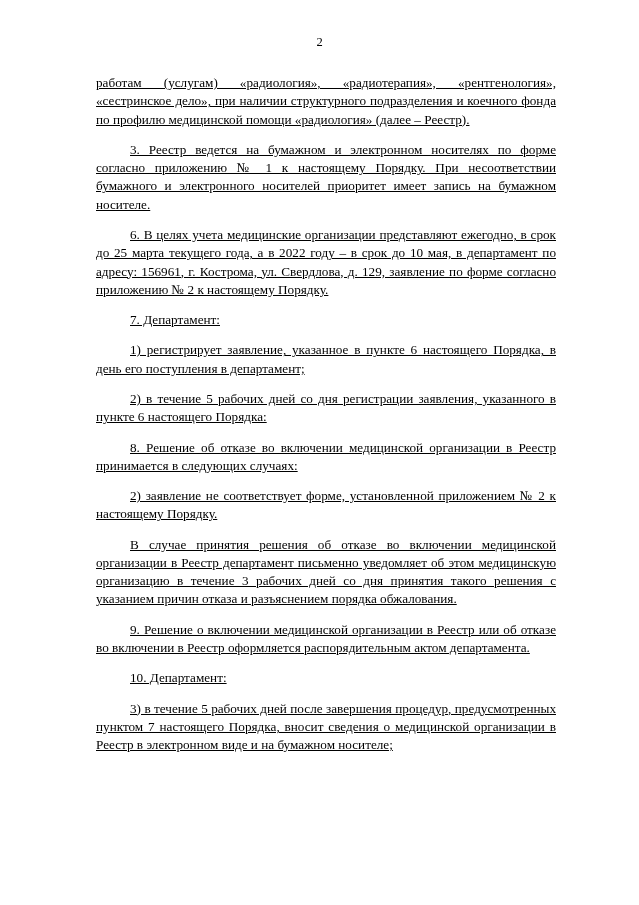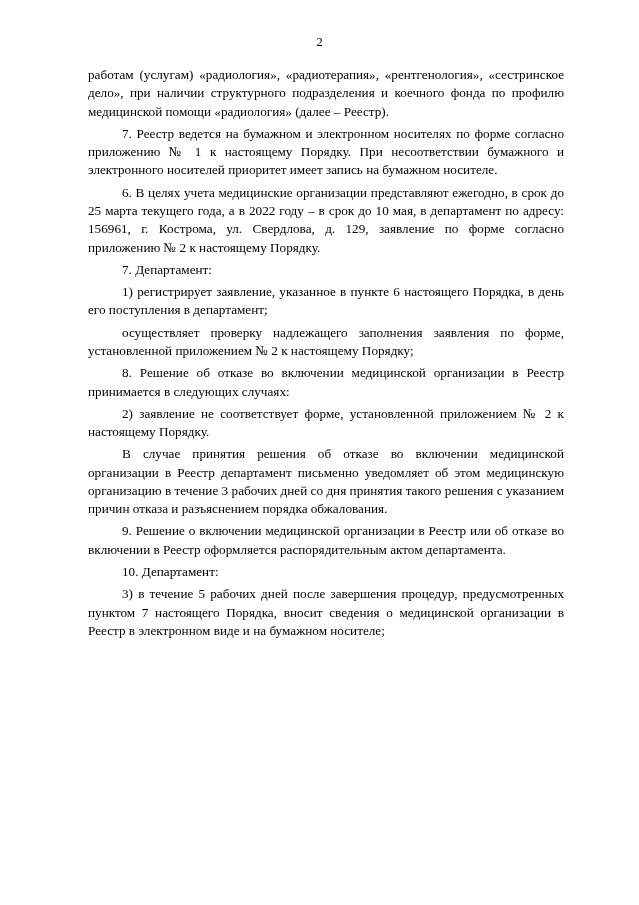--- a/index.html
+++ b/index.html
@@ -32,49 +32,50 @@
     position: absolute;
     top: 62px;
     left: 84px;
     width: 484px;
     font-size: 13.2px;
     line-height: 1.385;
     text-align: justify;
     text-justify: inter-word;
   }
   .body-text p {
-    margin: 4px;
+    margin: 12px;
     padding: 0;
     text-align: justify;
     text-align-last: left;
+    text-decoration: underline;
   }
   .p-indent {
     text-indent: 34px;
   }
   .p-hang {
     text-indent: 0;
   }
   .lastline-justify {
     text-align-last: justify;
   }
 </style>
 </head>
 <body>
 
 <div class="page">
 
   <div class="page-number">2</div>
 
   <div class="body-text">
     <p class="p-hang lastline-justify">работам (услугам) «радиология», «радиотерапия», «рентгенология», «сестринское дело», при наличии структурного подразделения и коечного фонда по профилю медицинской помощи «радиология» (далее – Реестр).</p>
-    <p class="p-indent lastline-justify">7. Реестр ведется на бумажном и электронном носителях по форме согласно приложению № 1 к настоящему Порядку. При несоответствии бумажного и электронного носителей приоритет имеет запись на бумажном носителе.</p>
+    <p class="p-indent lastline-justify">3. Реестр ведется на бумажном и электронном носителях по форме согласно приложению № 1 к настоящему Порядку. При несоответствии бумажного и электронного носителей приоритет имеет запись на бумажном носителе.</p>
     <p class="p-indent lastline-justify">6. В целях учета медицинские организации представляют ежегодно, в срок до 25 марта текущего года, а в 2022 году – в срок до 10 мая, в департамент по адресу: 156961, г. Кострома, ул. Свердлова, д. 129, заявление по форме согласно приложению № 2 к настоящему Порядку.</p>
     <p class="p-indent">7. Департамент:</p>
     <p class="p-indent lastline-justify">1) регистрирует заявление, указанное в пункте 6 настоящего Порядка, в день его поступления в департамент;</p>
-    <p class="p-indent lastline-justify">осуществляет проверку надлежащего заполнения заявления по форме, установленной приложением № 2 к настоящему Порядку;</p>
+    <p class="p-indent lastline-justify">2) в течение 5 рабочих дней со дня регистрации заявления, указанного в пункте 6 настоящего Порядка:</p>
     <p class="p-indent lastline-justify">8. Решение об отказе во включении медицинской организации в Реестр принимается в следующих случаях:</p>
     <p class="p-indent lastline-justify">2) заявление не соответствует форме, установленной приложением № 2 к настоящему Порядку.</p>
     <p class="p-indent lastline-justify">В случае принятия решения об отказе во включении медицинской организации в Реестр департамент письменно уведомляет об этом медицинскую организацию в течение 3 рабочих дней со дня принятия такого решения с указанием причин отказа и разъяснением порядка обжалования.</p>
     <p class="p-indent lastline-justify">9. Решение о включении медицинской организации в Реестр или об отказе во включении в Реестр оформляется распорядительным актом департамента.</p>
     <p class="p-indent">10. Департамент:</p>
     <p class="p-indent lastline-justify">3) в течение 5 рабочих дней после завершения процедур, предусмотренных пунктом 7 настоящего Порядка, вносит сведения о медицинской организации в Реестр в электронном виде и на бумажном носителе;</p>
   </div>
 
 </div>
 

